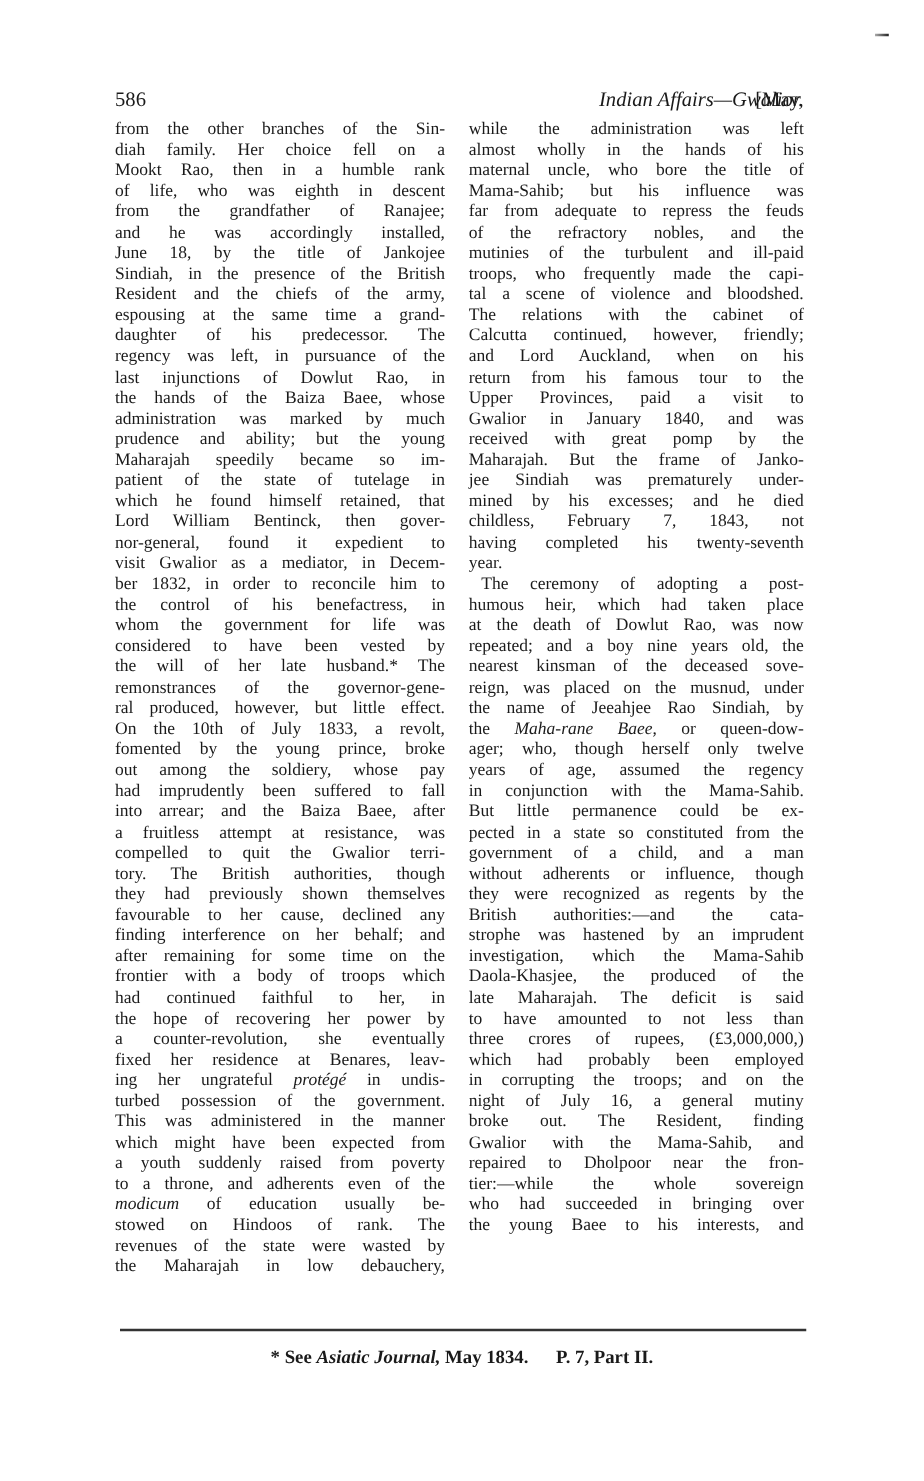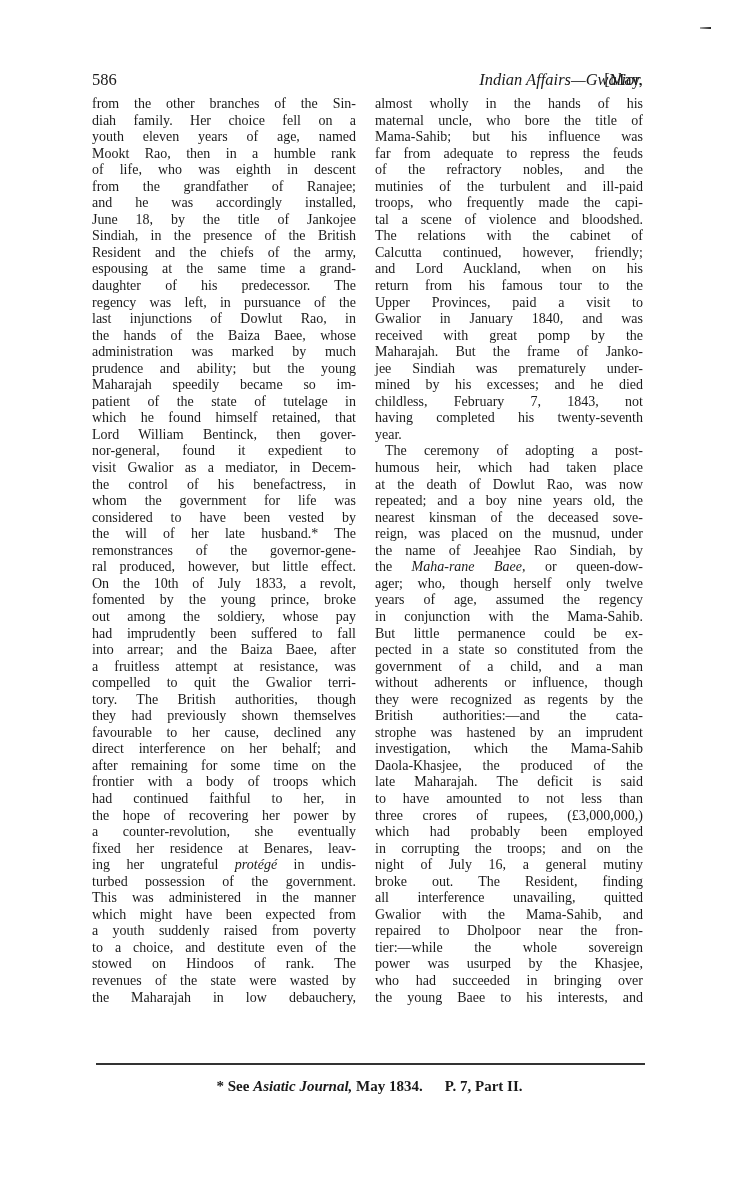--- a/index.html
+++ b/index.html
@@ -46,76 +46,78 @@
 
 <div class="running-head">
   <span class="page-num">586</span>
   <span class="title">Indian Affairs—Gwalior.</span>
   <span class="date">[May,</span>
 </div>
 
 <div class="column col-left">
   <span class="line">from the other branches of the Sin-</span>
   <span class="line">diah family.  Her choice fell on a</span>
-  <span class="line">youth eleven years of age, named</span>
   <span class="line">Mookt Rao, then in a humble rank</span>
   <span class="line">of life, who was eighth in descent</span>
   <span class="line">from the grandfather of Ranajee;</span>
   <span class="line">and he was accordingly installed,</span>
   <span class="line">June 18, by the title of Jankojee</span>
   <span class="line">Sindiah, in the presence of the British</span>
   <span class="line">Resident and the chiefs of the army,</span>
   <span class="line">espousing at the same time a grand-</span>
   <span class="line">daughter of his predecessor.  The</span>
   <span class="line">regency was left, in pursuance of the</span>
   <span class="line">last injunctions of Dowlut Rao, in</span>
   <span class="line">the hands of the Baiza Baee, whose</span>
   <span class="line">administration was marked by much</span>
   <span class="line">prudence and ability; but the young</span>
   <span class="line">Maharajah speedily became so im-</span>
   <span class="line">patient of the state of tutelage in</span>
   <span class="line">which he found himself retained, that</span>
   <span class="line">Lord William Bentinck, then gover-</span>
   <span class="line">nor-general, found it expedient to</span>
   <span class="line">visit Gwalior as a mediator, in Decem-</span>
+  <span class="line">ber 1832, in order to reconcile him to</span>
   <span class="line">the control of his benefactress, in</span>
   <span class="line">whom the government for life was</span>
   <span class="line">considered to have been vested by</span>
   <span class="line">the will of her late husband.*  The</span>
   <span class="line">remonstrances of the governor-gene-</span>
   <span class="line">ral produced, however, but little effect.</span>
   <span class="line">On the 10th of July 1833, a revolt,</span>
   <span class="line">fomented by the young prince, broke</span>
   <span class="line">out among the soldiery, whose pay</span>
   <span class="line">had imprudently been suffered to fall</span>
   <span class="line">into arrear; and the Baiza Baee, after</span>
   <span class="line">a fruitless attempt at resistance, was</span>
   <span class="line">compelled to quit the Gwalior terri-</span>
   <span class="line">tory.  The British authorities, though</span>
   <span class="line">they had previously shown themselves</span>
   <span class="line">favourable to her cause, declined any</span>
-  <span class="line">direct interference on her behalf; and</span>
+  <span class="line">finding interference on her behalf; and</span>
   <span class="line">after remaining for some time on the</span>
   <span class="line">frontier with a body of troops which</span>
   <span class="line">had continued faithful to her, in</span>
   <span class="line">the hope of recovering her power by</span>
   <span class="line">a counter-revolution, she eventually</span>
   <span class="line">fixed her residence at Benares, leav-</span>
   <span class="line"><span>ing her ungrateful </span><em>protégé</em><span> in undis-</span></span>
   <span class="line">turbed possession of the government.</span>
   <span class="line">This was administered in the manner</span>
   <span class="line">which might have been expected from</span>
   <span class="line">a youth suddenly raised from poverty</span>
-  <span class="line">to a choice, and destitute even of the</span>
+  <span class="line">to a throne, and adherents even of the</span>
+  <span class="line"><em>modicum</em><span> of education usually be-</span></span>
   <span class="line">stowed on Hindoos of rank.  The</span>
   <span class="line">revenues of the state were wasted by</span>
   <span class="line">the Maharajah in low debauchery,</span>
 </div>
 
 <div class="column col-right">
+  <span class="line">while the administration was left</span>
   <span class="line">almost wholly in the hands of his</span>
   <span class="line">maternal uncle, who bore the title of</span>
   <span class="line">Mama-Sahib; but his influence was</span>
   <span class="line">far from adequate to repress the feuds</span>
   <span class="line">of the refractory nobles, and the</span>
   <span class="line">mutinies of the turbulent and ill-paid</span>
   <span class="line">troops, who frequently made the capi-</span>
   <span class="line">tal a scene of violence and bloodshed.</span>
   <span class="line">The relations with the cabinet of</span>
   <span class="line">Calcutta continued, however, friendly;</span>
@@ -150,25 +152,23 @@
   <span class="line">strophe was hastened by an imprudent</span>
   <span class="line">investigation, which the Mama-Sahib</span>
   <span class="line">Daola-Khasjee, the produced of the</span>
   <span class="line">late Maharajah.  The deficit is said</span>
   <span class="line">to have amounted to not less than</span>
   <span class="line">three crores of rupees, (£3,000,000,)</span>
   <span class="line">which had probably been employed</span>
   <span class="line">in corrupting the troops; and on the</span>
   <span class="line">night of July 16, a general mutiny</span>
   <span class="line">broke out.  The Resident, finding</span>
-  <span class="line">all interference unavailing, quitted</span>
   <span class="line">Gwalior with the Mama-Sahib, and</span>
   <span class="line">repaired to Dholpoor near the fron-</span>
   <span class="line">tier:—while the whole sovereign</span>
-  <span class="line">power was usurped by the Khasjee,</span>
   <span class="line">who had succeeded in bringing over</span>
   <span class="line">the young Baee to his interests, and</span>
 </div>
 
 <div class="rule"></div>
 
 <div class="footnote">
   <span>* See </span><i>Asiatic Journal,</i><span> May 1834.</span><span class="gap"></span><span>P. 7, Part II.</span>
 </div>
 

